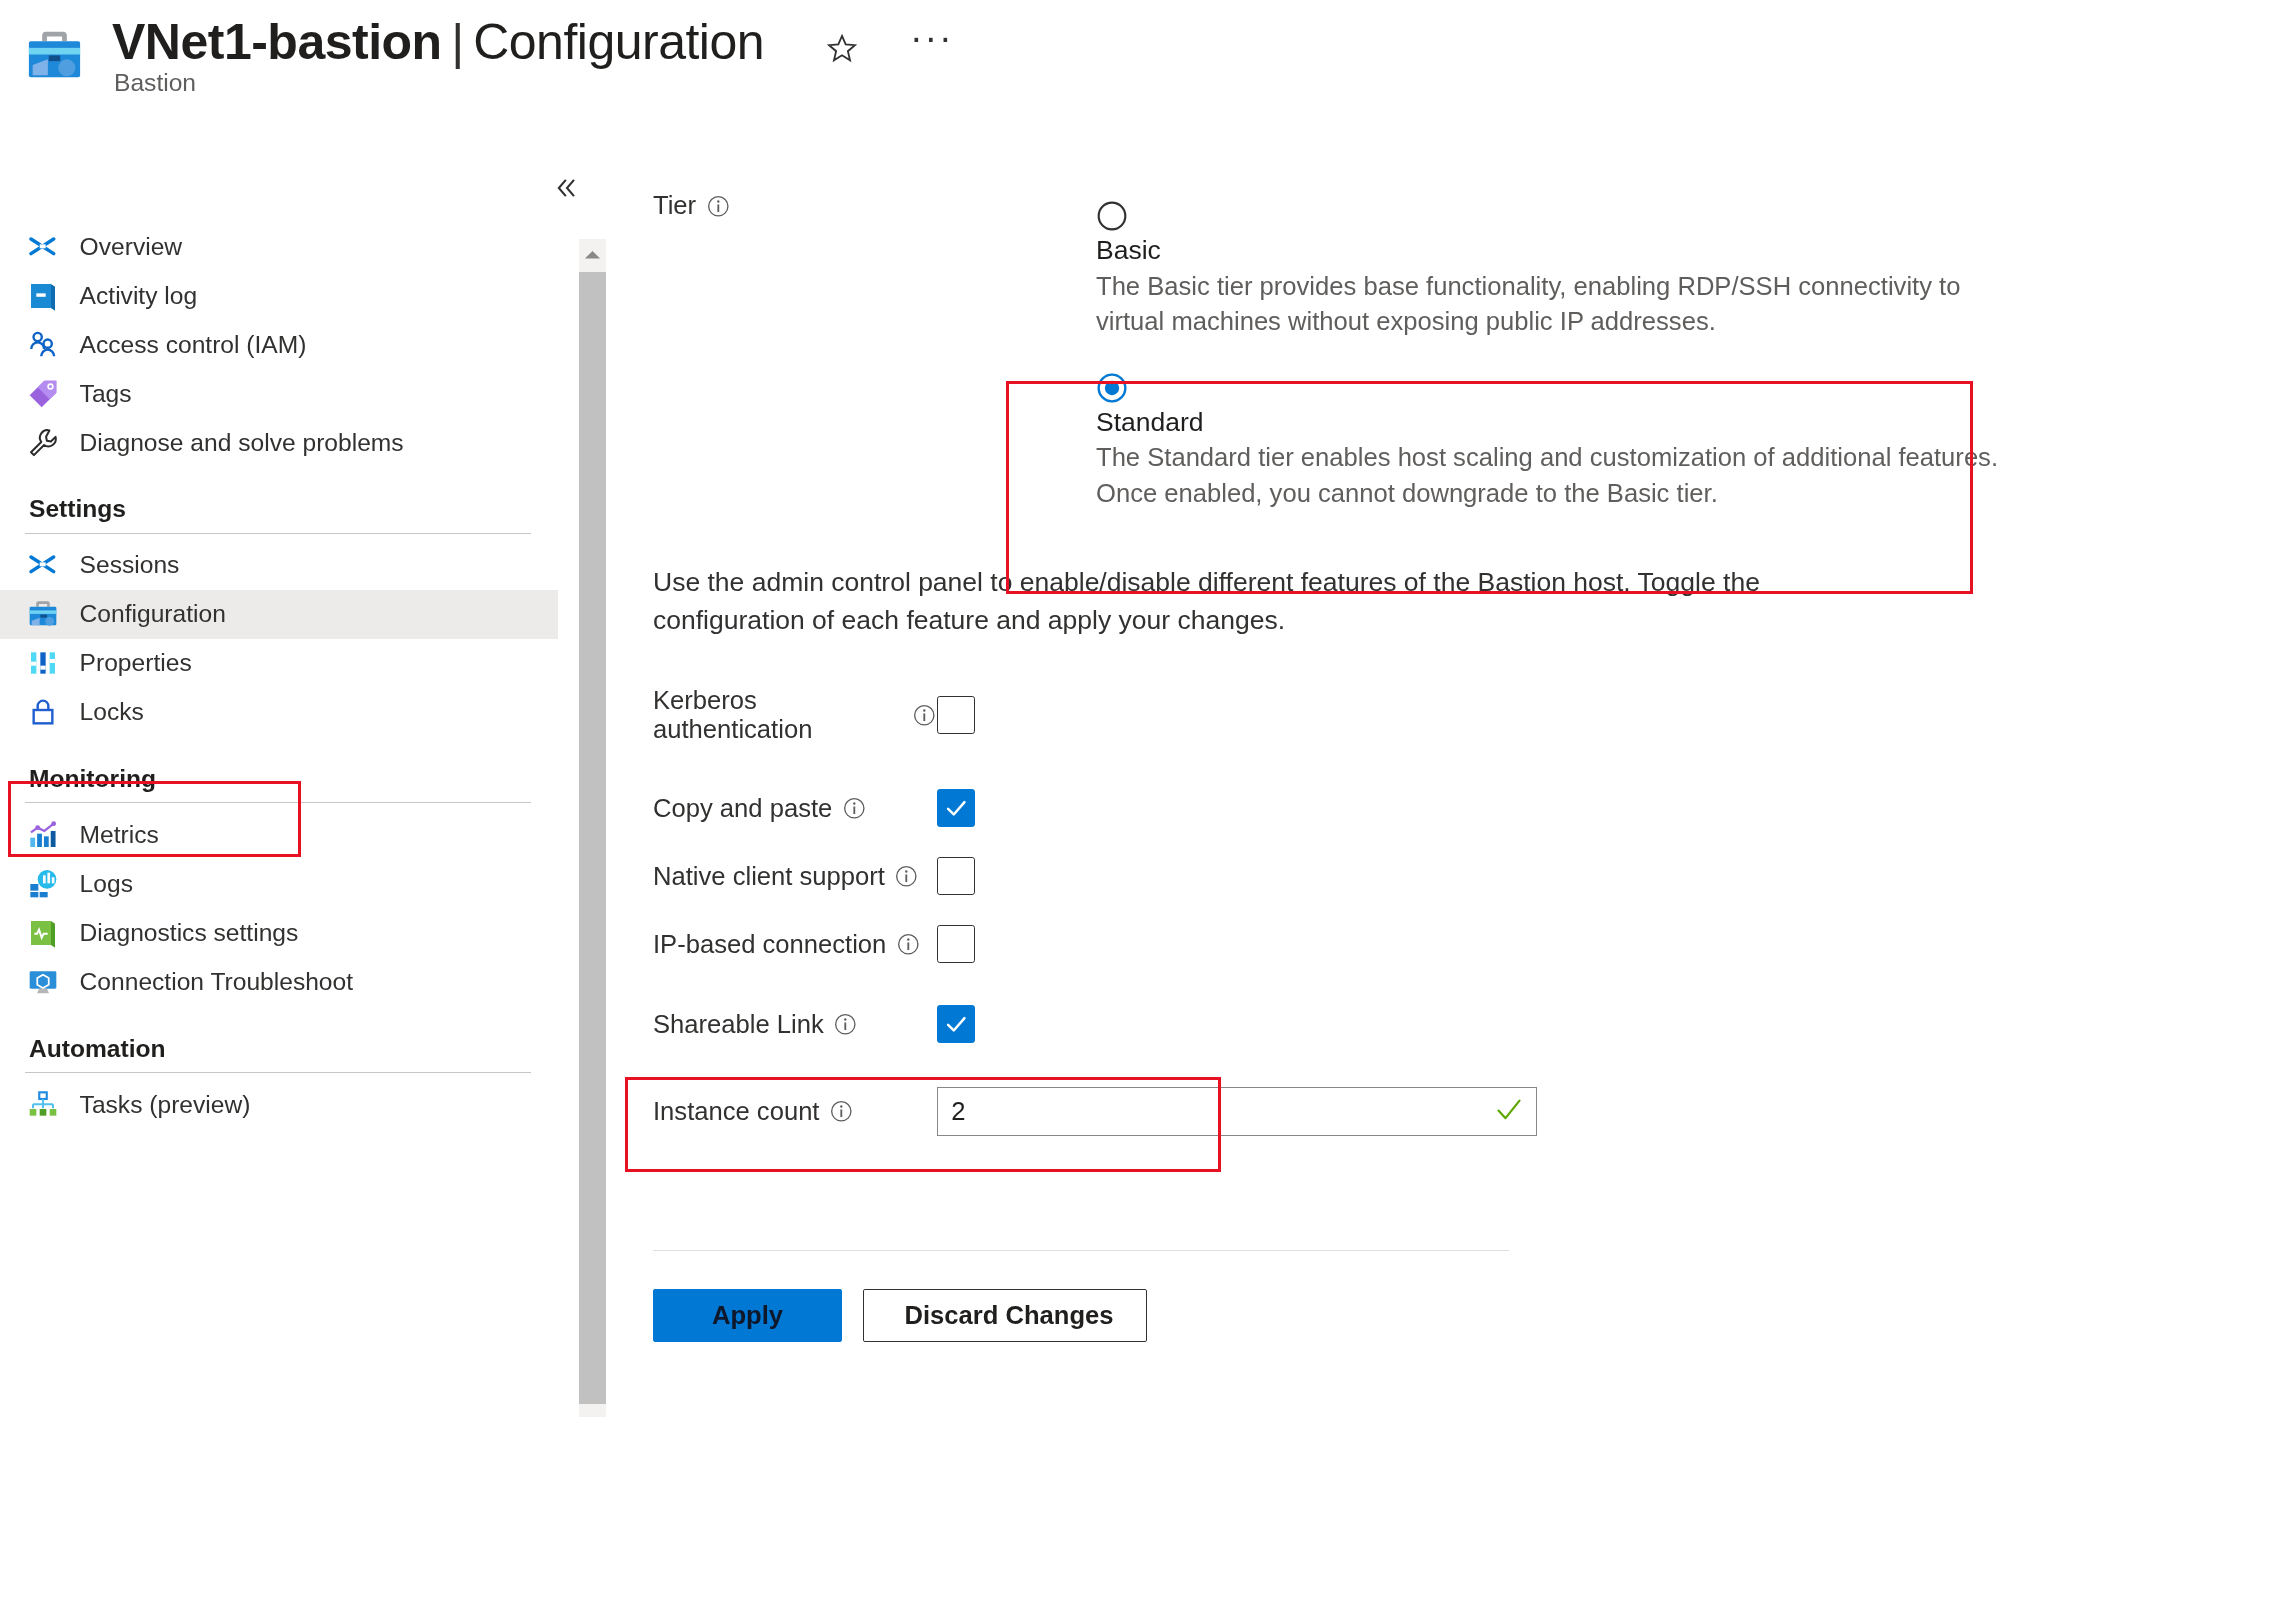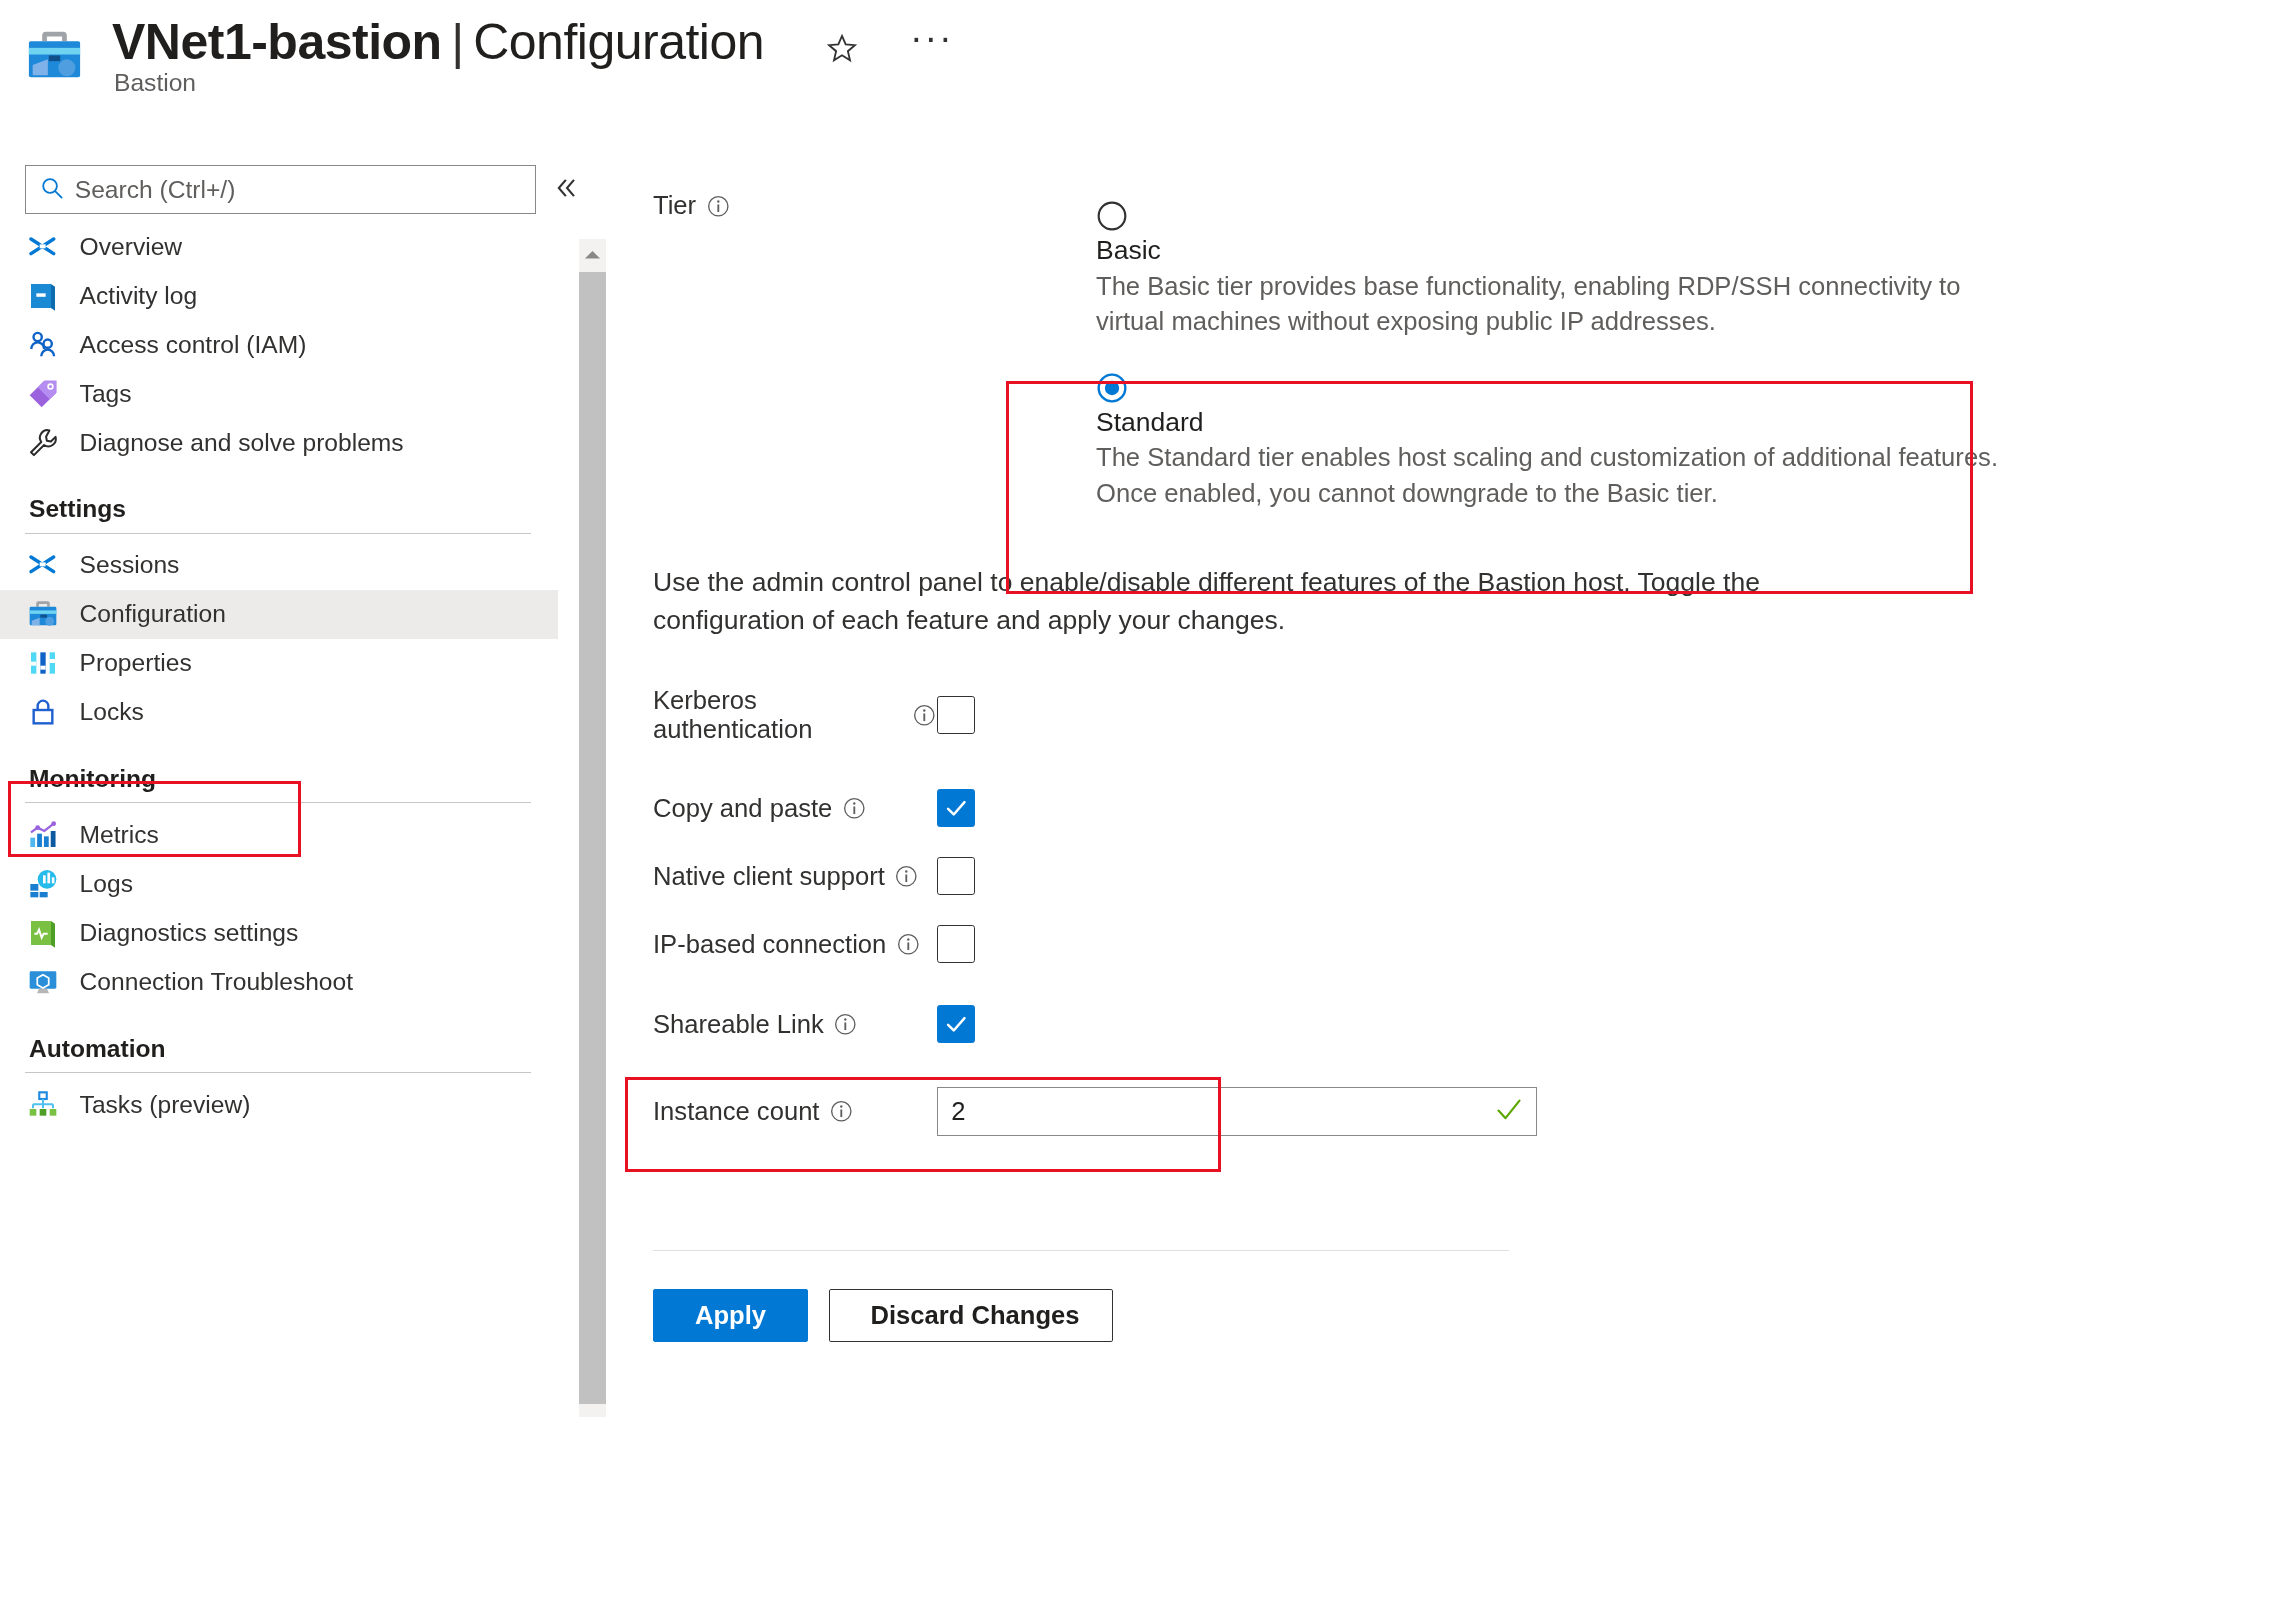--- a/index.html
+++ b/index.html
@@ -184,22 +184,22 @@
     margin-top: 114px; width: 856px;
   }
   .btn-row { display: flex; margin-top: 38px; }
   .btn {
     font-family: "Liberation Sans", sans-serif;
     font-size: 25.6px; height: 53px;
     border-radius: 1.9px; cursor: pointer;
     display: flex; align-items: center; justify-content: center;
   }
   .btn-primary {
-    background: #0078d4; color: #ffffff; border: 0.9px solid #0078d4;
-    width: 155px; font-weight: 600;
+    background: #0078d4; color: #0f172a; border: 0.9px solid #0078d4;
+    width: 189px; font-weight: 600;
   }
   .btn-secondary {
     background: #fff; color: #201f1e; border: 0.9px solid #323130;
     width: 284px; margin-left: 21px; font-weight: 600; padding-left: 14px;
   }
 </style>
 </head>
 <body>
 
 <div class="header">
@@ -220,29 +220,20 @@
     <svg width="34" height="34" viewBox="0 0 24 24">
       <path d="M12 2.8 l2.6 6.0 6.5 .5 -4.95 4.25 1.5 6.35 -5.65 -3.45 -5.65 3.45 1.5 -6.35 -4.95 -4.25 6.5 -.5 z" fill="none" stroke="#323130" stroke-width="1.3"></path>
     </svg>
   </span>
   <span class="hdr-ellipsis">···</span>
   <div class="hdr-sub">Bastion</div>
 </div>
 
 <div class="sidebar">
 
-  <div class="search-wrap">
-    <span class="search-ico">
-      <svg width="26.5" height="26.5" viewBox="0 0 24 24">
-        <circle cx="10" cy="10" r="6.2" fill="none" stroke="#0078d4" stroke-width="1.6"></circle>
-        <line x1="14.6" y1="14.6" x2="20.5" y2="20.5" stroke="#0078d4" stroke-width="1.6" stroke-linecap="round"></line>
-      </svg>
-    </span>
-    <input class="search-input" type="text" placeholder="Search (Ctrl+/)" style="">
-  </div>
 
   <span class="collapse-chevron">
     <svg width="28" height="28" viewBox="0 0 24 24">
       <polyline points="11,5 5,12 11,19" fill="none" stroke="#323130" stroke-width="1.8"></polyline>
       <polyline points="18,5 12,12 18,19" fill="none" stroke="#323130" stroke-width="1.8"></polyline>
     </svg>
   </span>
 
   <div class="navlist">
 

